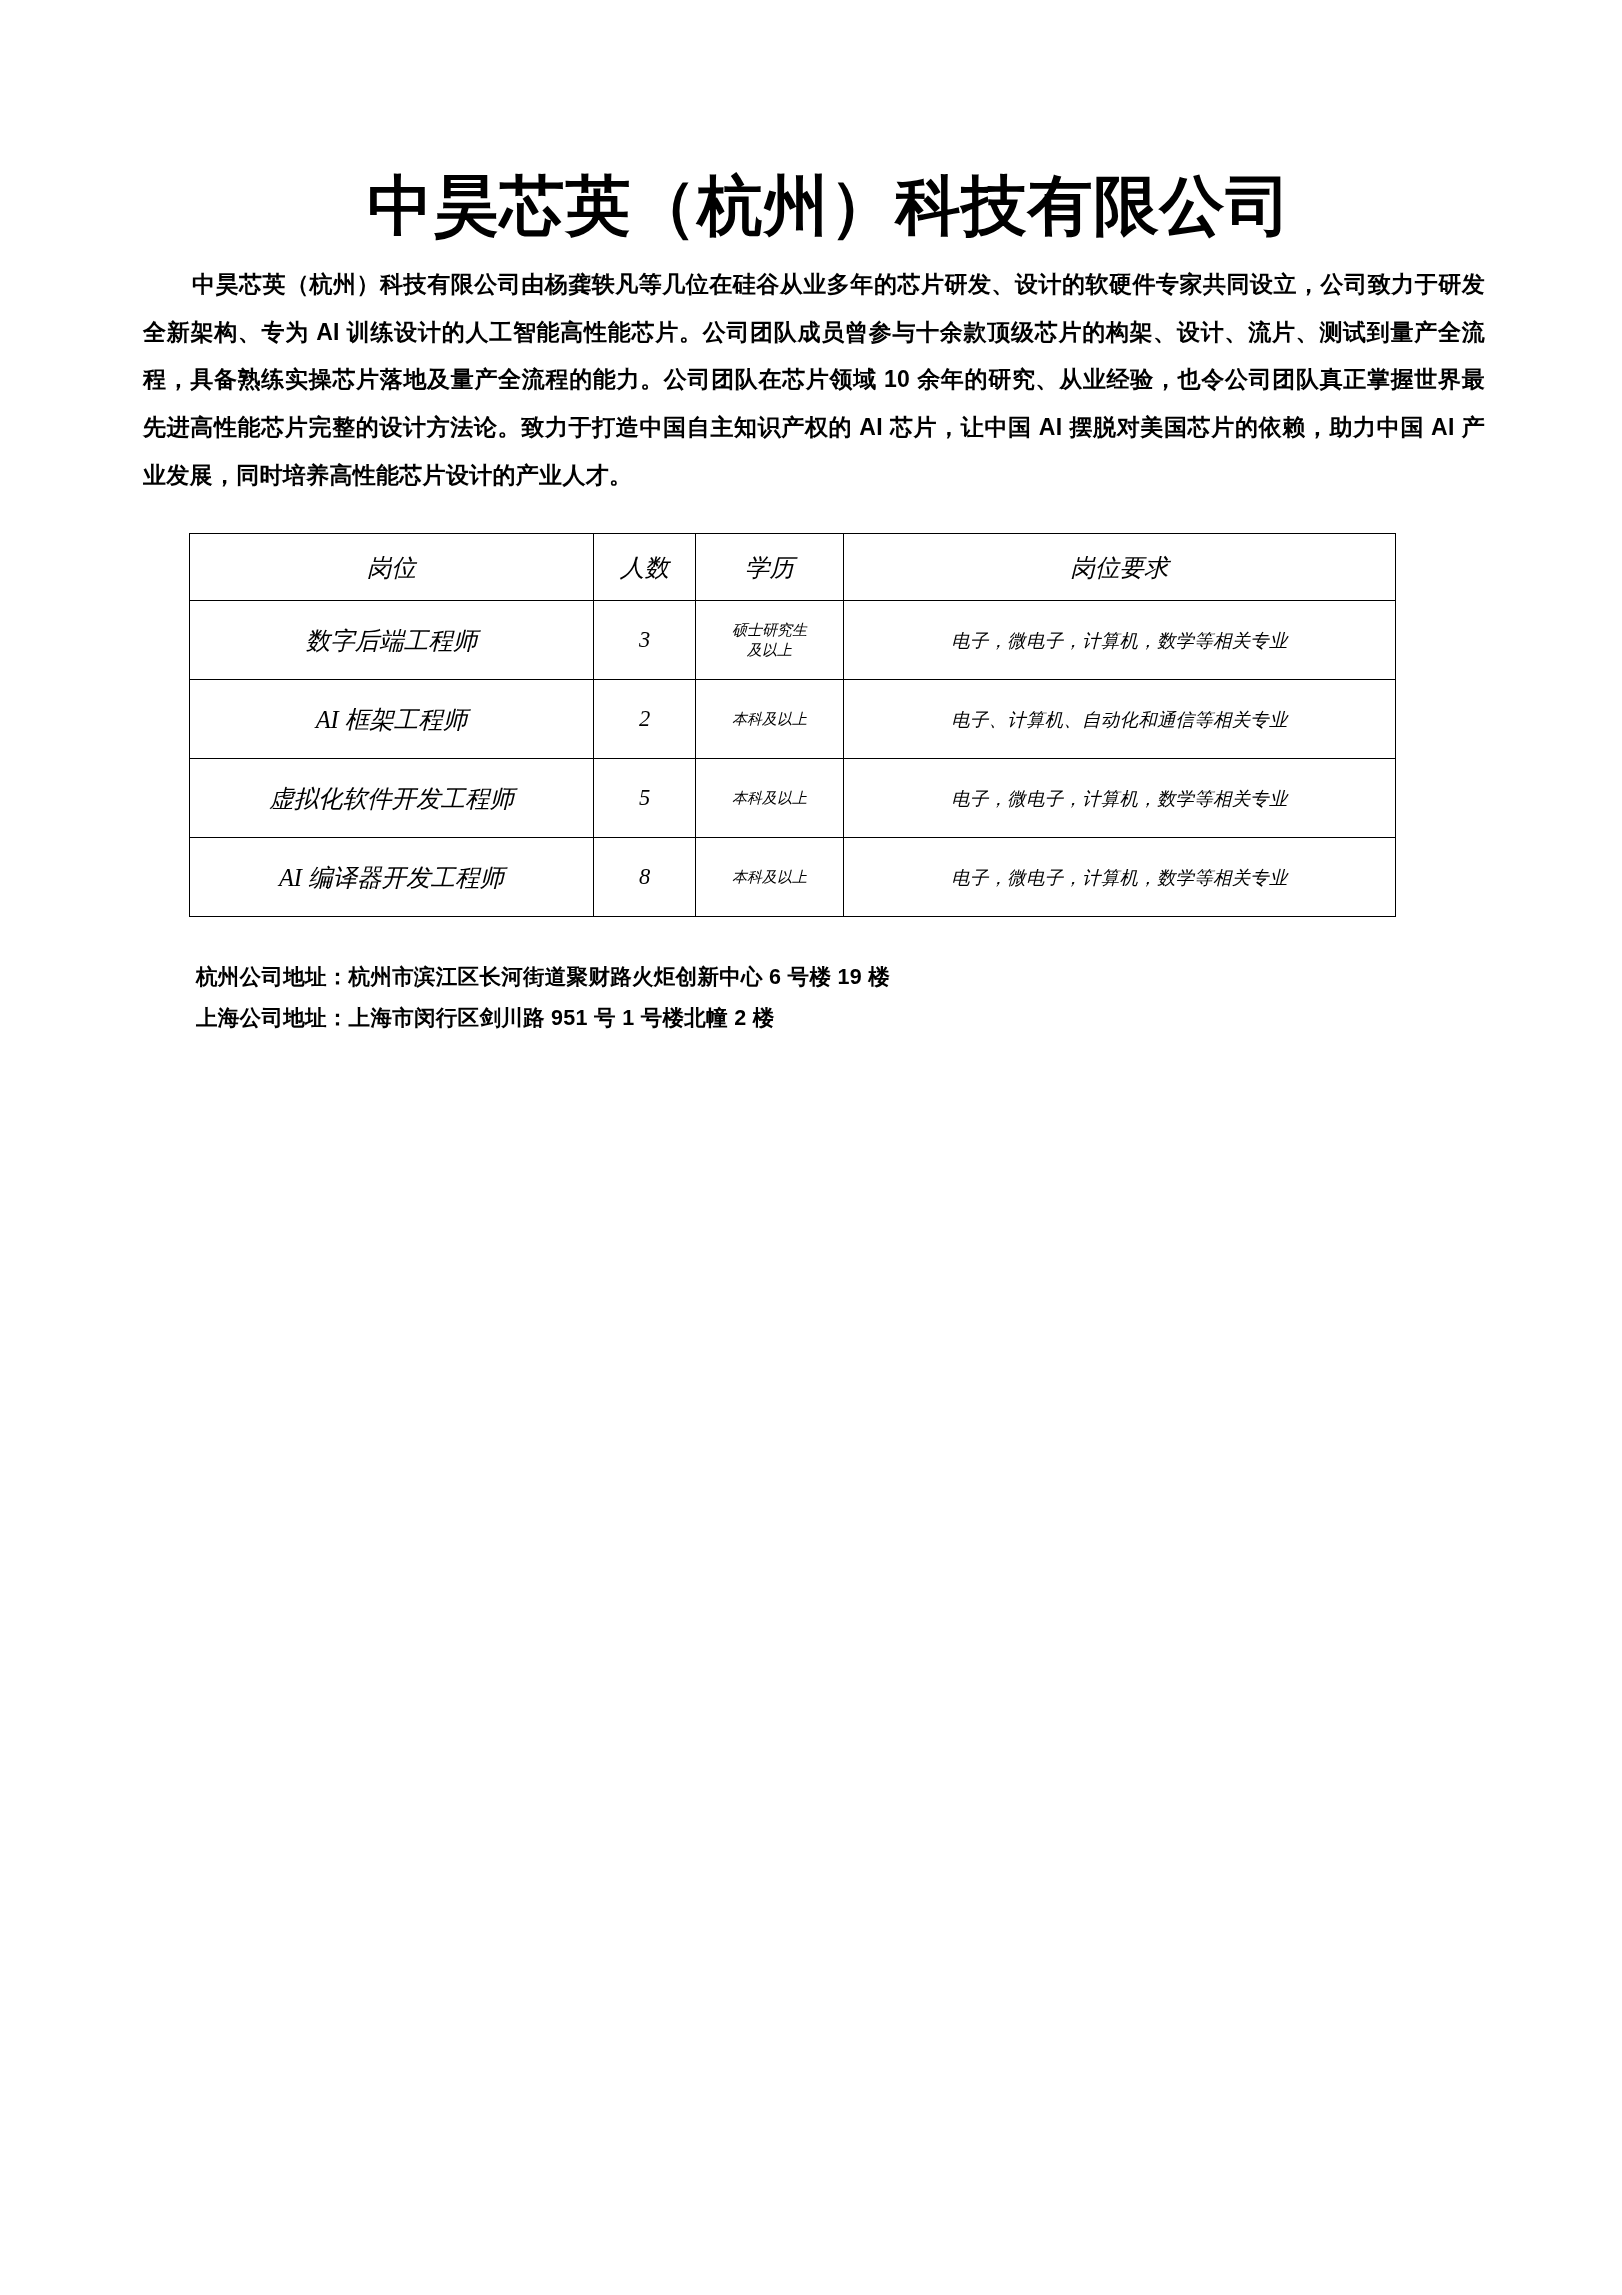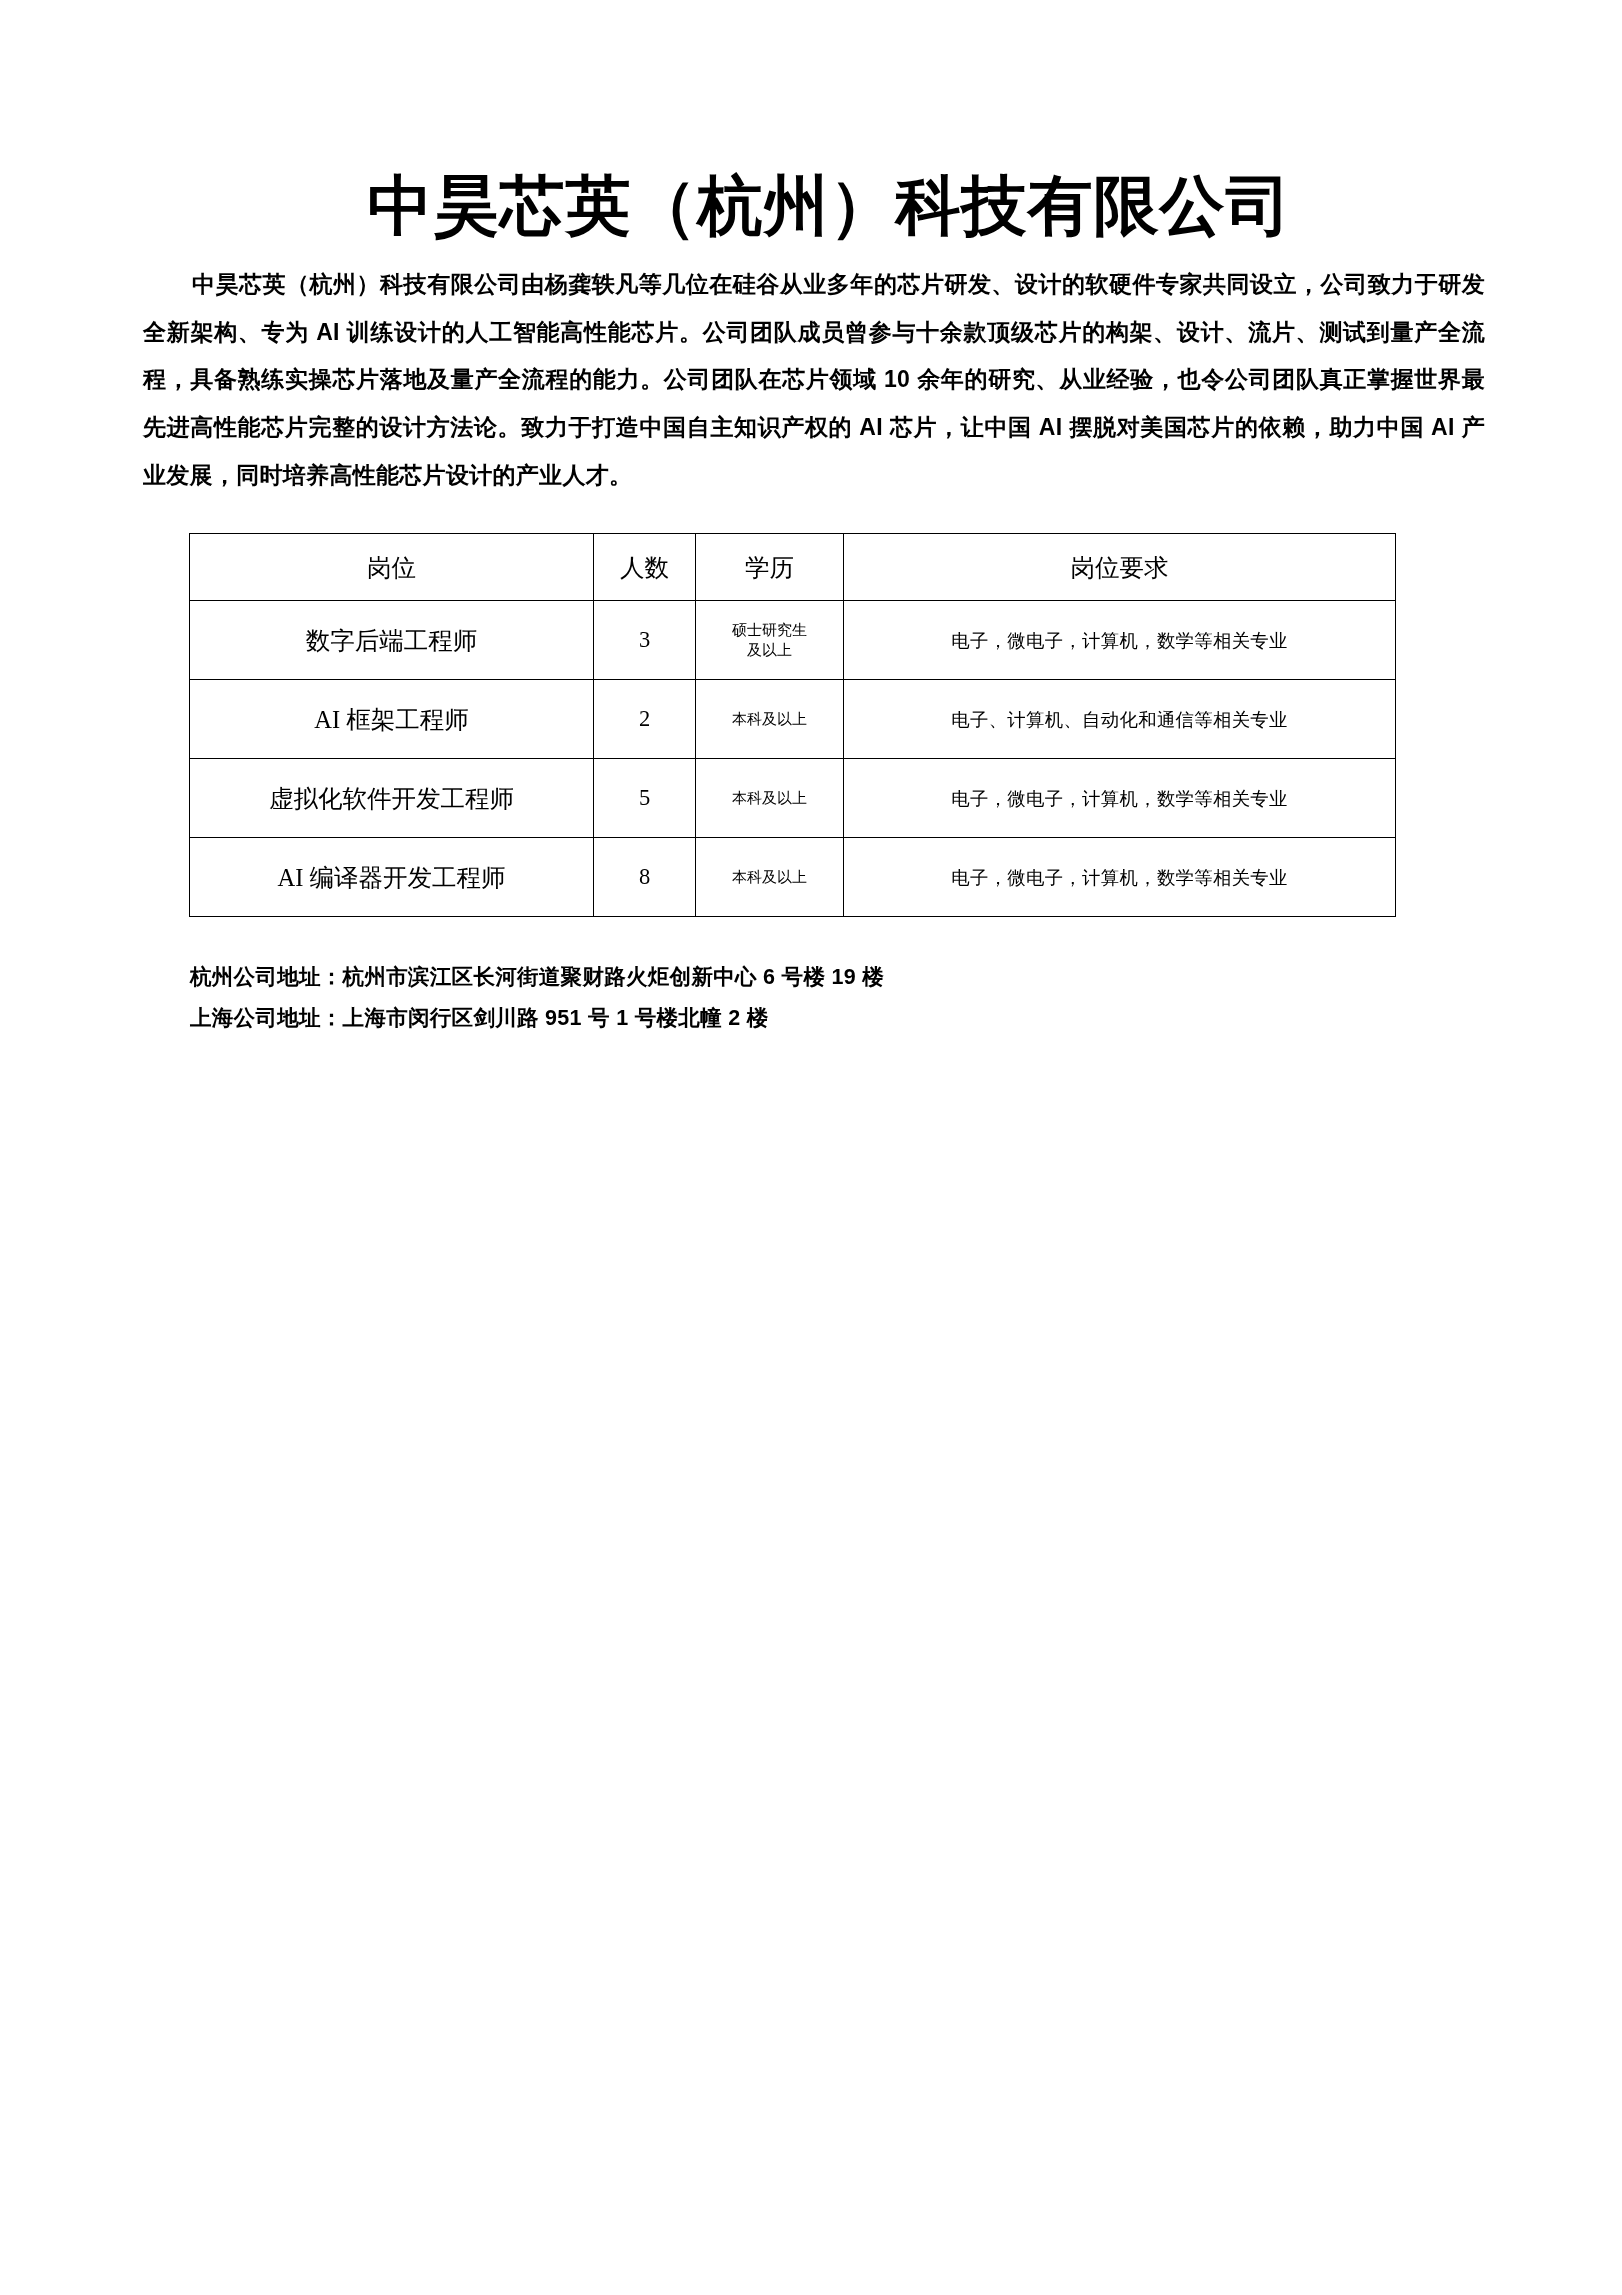--- a/index.html
+++ b/index.html
@@ -40,20 +40,21 @@
     text-indent: 49px;
     margin: 0 0 0 0;
     padding-right: 31px;
     letter-spacing: 0.3px;
     font-weight: bold;
   }
   .table-wrap {
     margin-top: 34px;
     padding-left: 46px;
     padding-right: 10.2px;
+    font-style: italic;
   }
   table.jobs {
     border-collapse: collapse;
     width: 1207px;
     table-layout: fixed;
     font-family: "Liberation Serif", serif;
   }
   table.jobs td, table.jobs th {
     border: 1.5px solid #000000;
     text-align: center;
@@ -88,21 +89,21 @@
 
   .contact {
     margin-top: 40px;
     padding-left: 47px;
     font-family: "Liberation Sans", sans-serif;
     font-weight: bold;
     font-size: 21.5px;
     line-height: 1.92;
     letter-spacing: 0.3px;
   }
-  .contact div { white-space: nowrap; }
+  .contact div { white-space: nowrap; margin-left: 6px; }
 </style>
 </head>
 <body>
 
 <div class="page">
 
   <h1 class="doc-title">中昊芯英（杭州）科技有限公司</h1>
 
   <p class="intro">中昊芯英（杭州）科技有限公司由杨龚轶凡等几位在硅谷从业多年的芯片研发、设计的软硬件专家共同设立，公司致力于研发全新架构、专为 AI 训练设计的人工智能高性能芯片。公司团队成员曾参与十余款顶级芯片的构架、设计、流片、测试到量产全流程，具备熟练实操芯片落地及量产全流程的能力。公司团队在芯片领域 10 余年的研究、从业经验，也令公司团队真正掌握世界最先进高性能芯片完整的设计方法论。致力于打造中国自主知识产权的 AI 芯片，让中国 AI 摆脱对美国芯片的依赖，助力中国 AI 产业发展，同时培养高性能芯片设计的产业人才。</p>
 

